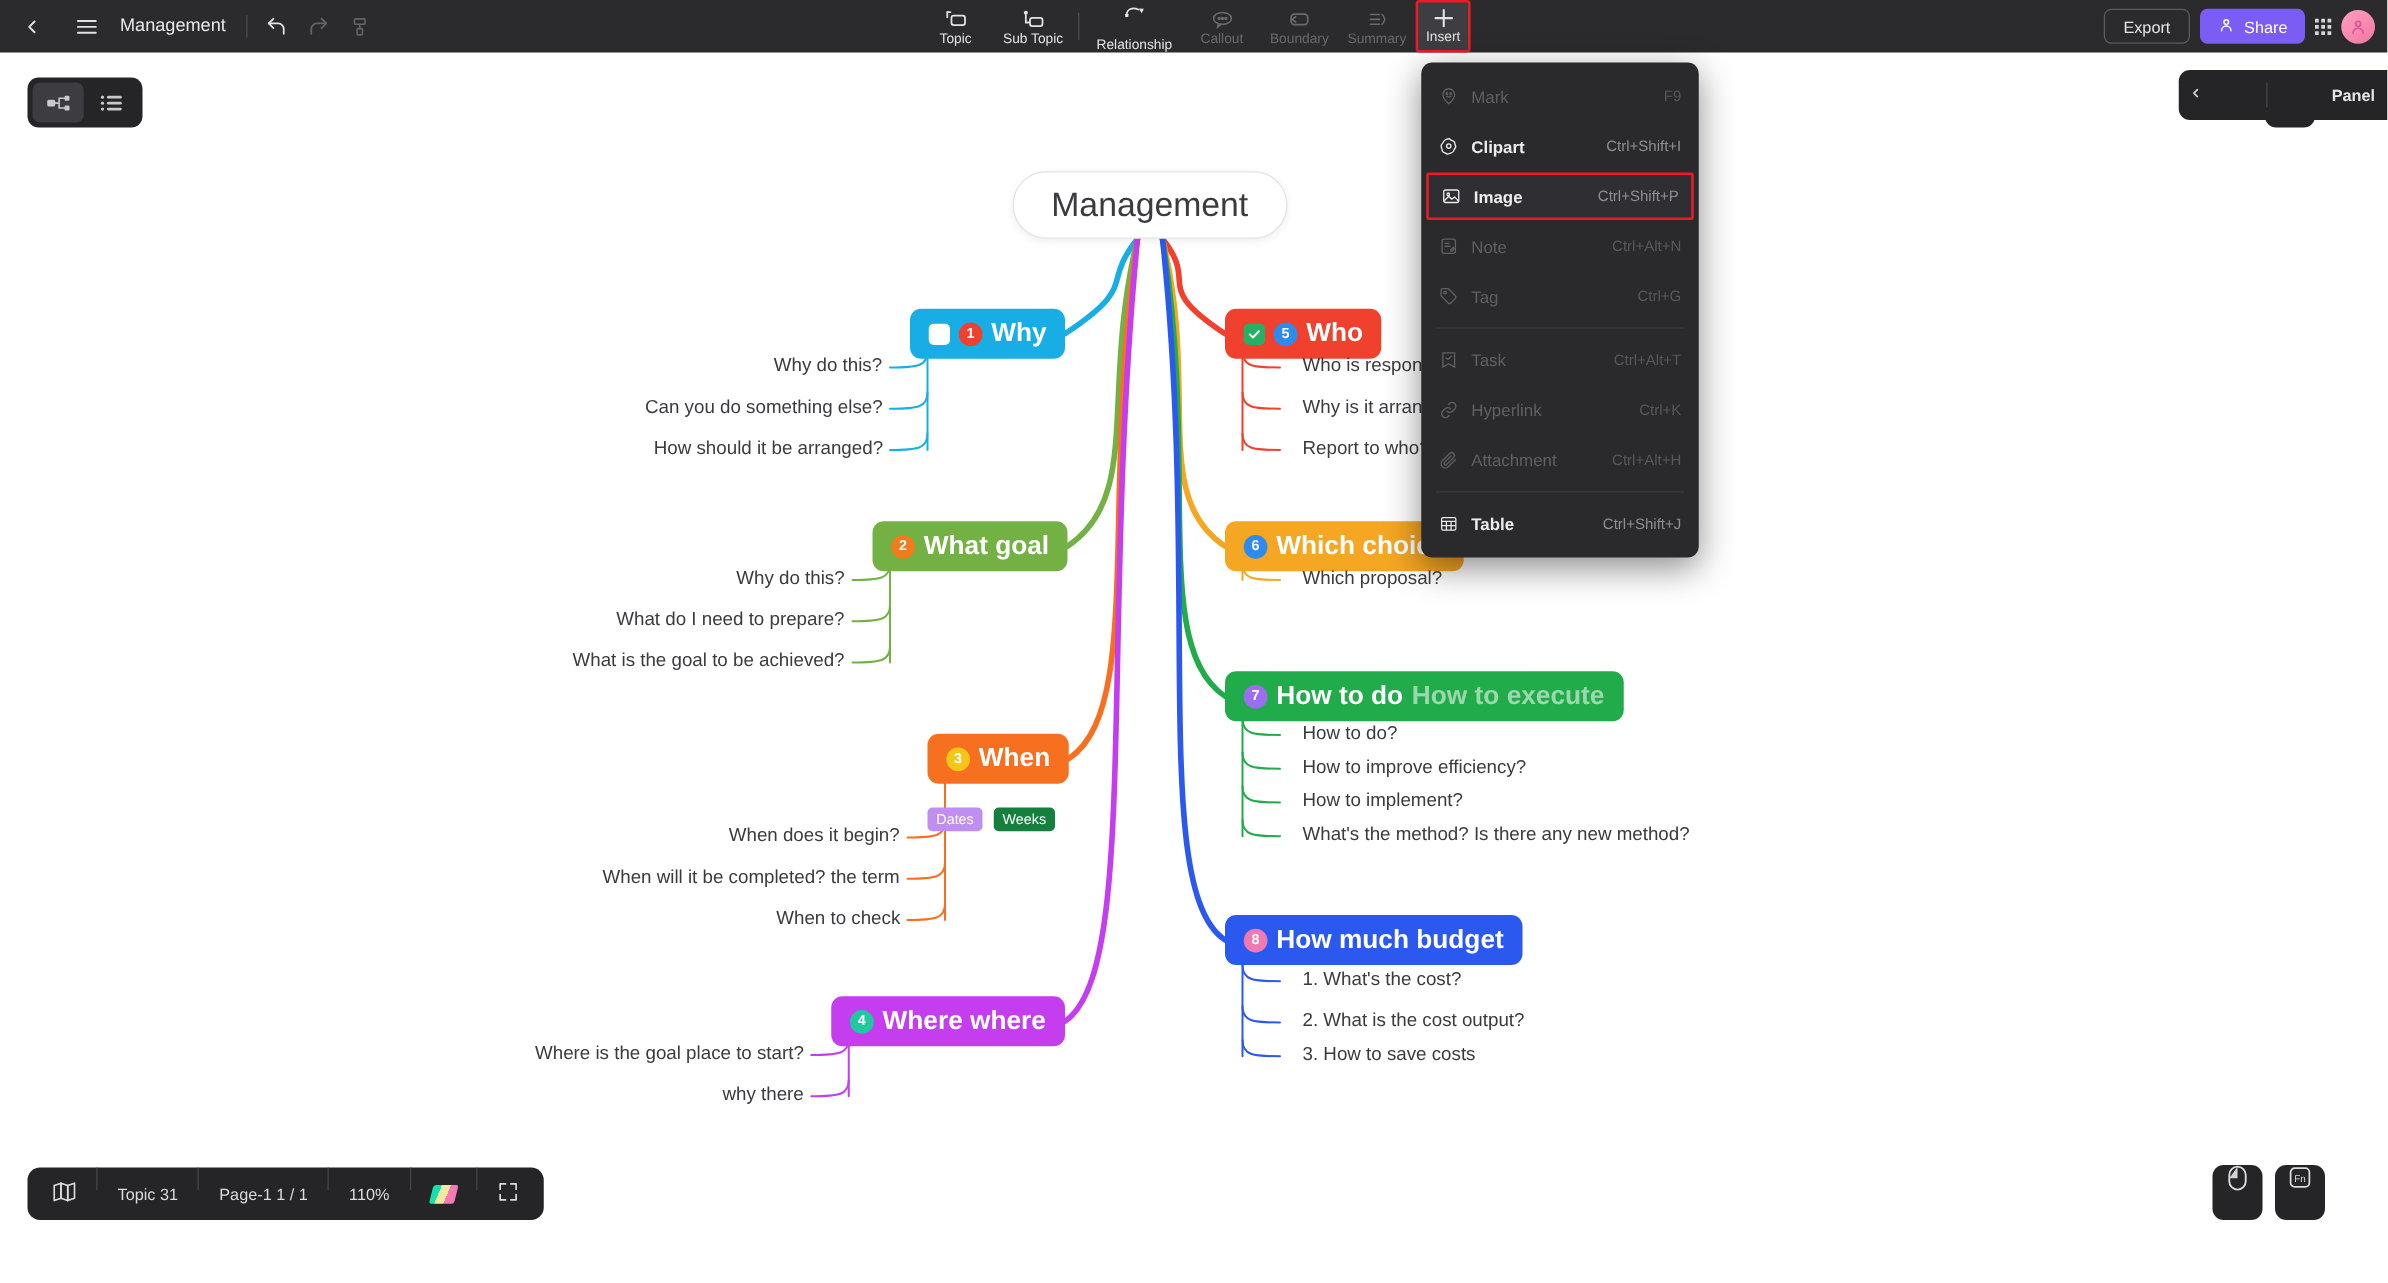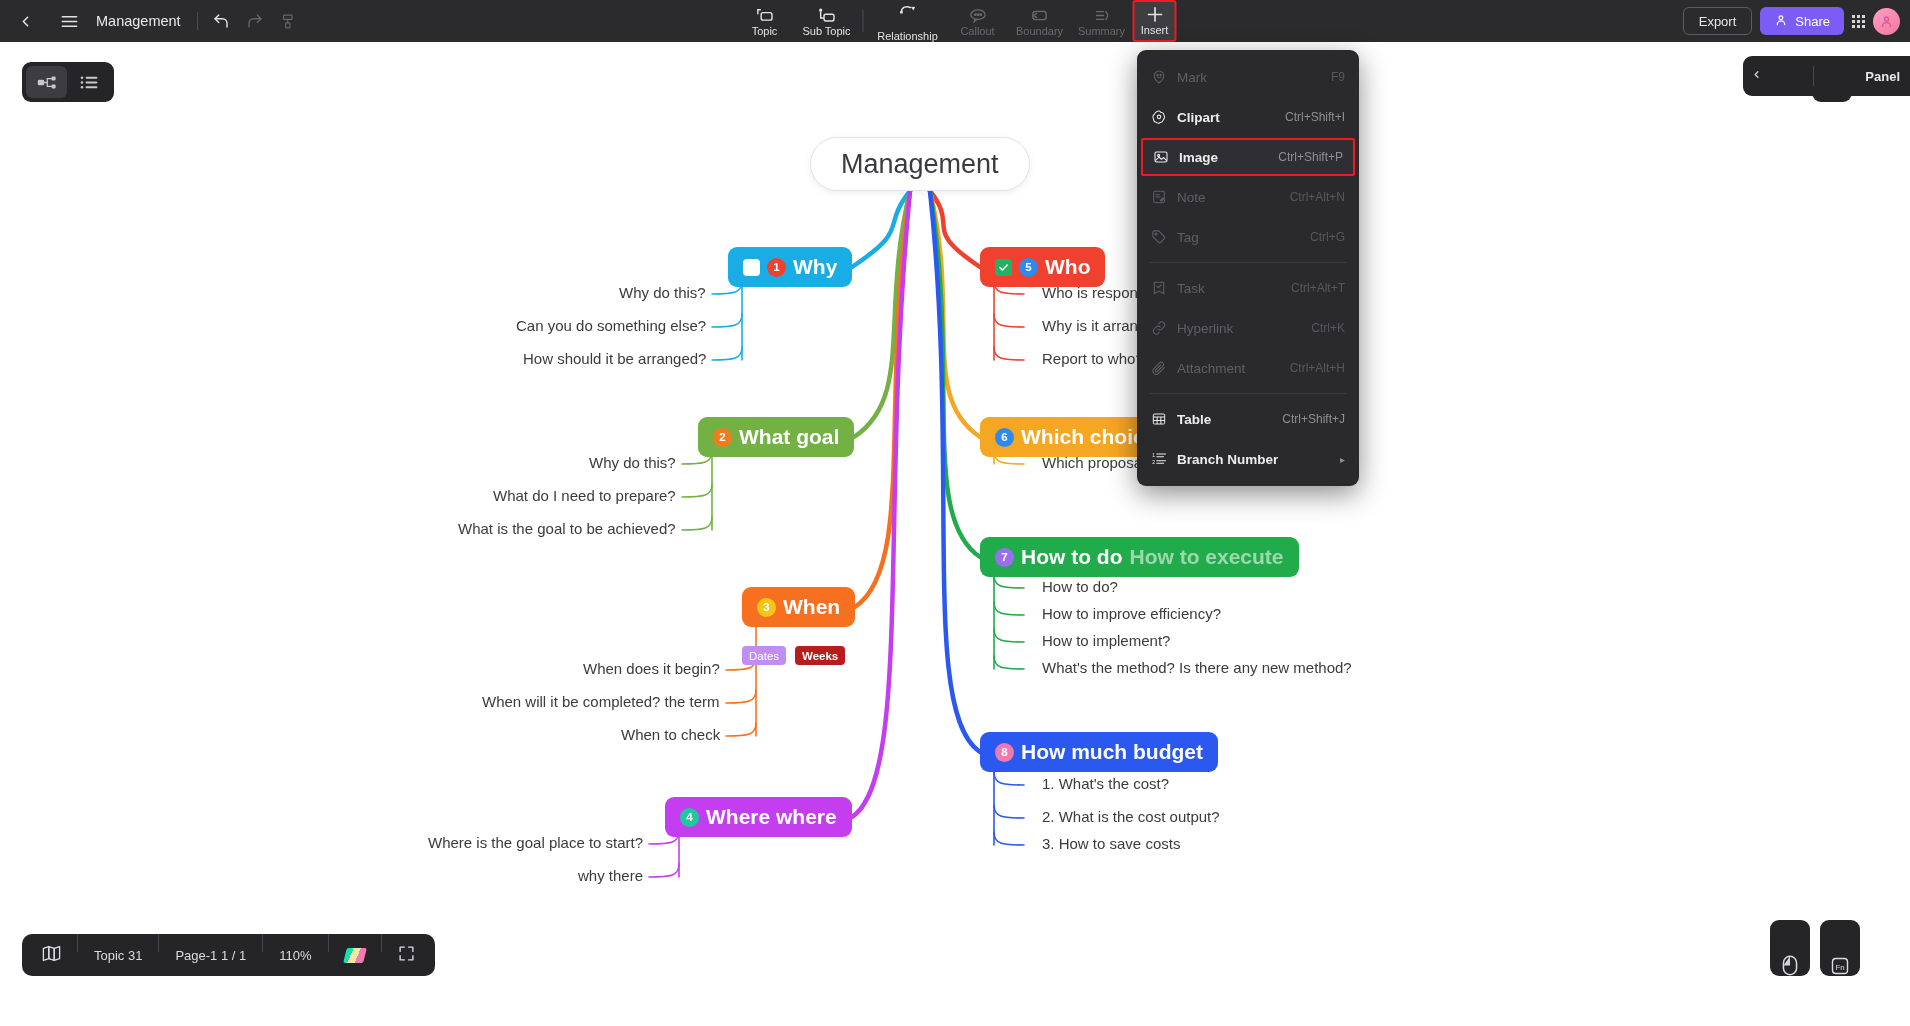--- a/index.html
+++ b/index.html
@@ -165,22 +165,22 @@
     color: #dcdce0; font-size: 13px; z-index: 30; padding: 0 4px;
   }
   .sb-cell { padding: 0 16px; display: flex; align-items: center; gap: 7px; cursor: pointer; height: 42px; }
   .sb-div { width: 1px; height: 18px; background: #45454a; }
   .theme-swatch {
     width: 20px; height: 15px; cursor: pointer;
     background: linear-gradient(100deg,#17e0b0 0 30%,#f0e9a0 30% 62%,#f47ab6 62% 100%);
     transform: skewX(-14deg); border-radius: 2px;
   }
   .fab {
-    position: absolute; width: 40px; height: 56px; bottom: 50px;
-    background: #252528; border-radius: 9px; display: flex; align-items: flex-end;
+    position: absolute; width: 40px; height: 44px; bottom: 50px;
+    background: #252528; border-radius: 9px; display: flex; align-items: flex-start;
     justify-content: center; color: #dcdce0; cursor: pointer; z-index: 30;
   }
 </style>
 </head>
 <body>
 
 <div id="app">
 
   <div class="canvas">
     <svg id="wires" width="1910" height="984">
@@ -245,21 +245,21 @@
         <div class="leaf" style="top: 445px; left: 493px; visibility: visible;">What do I need to prepare?</div>
         <div class="leaf" style="top: 478px; left: 458px; visibility: visible;">What is the goal to be achieved?</div>
         <div class="node main" style="left: 742px; top: 545px; background: rgb(247, 112, 31);">
           <span class="badge" style="background: rgb(245, 197, 24);">3</span>
           <span>When</span>
         </div>
         <div class="leaf" style="top: 618px; left: 583px; visibility: visible;">When does it begin?</div>
         <div class="leaf" style="top: 651px; left: 482px; visibility: visible;">When will it be completed? the term</div>
         <div class="leaf" style="top: 684px; left: 621px; visibility: visible;">When to check</div>
         <div class="tag" style="background: rgb(192, 142, 240); left: 742px; top: 604px;">Dates</div>
-        <div class="tag" style="background: #b91c1c; left: 795px; top: 604px; font-weight: bold;">Weeks</div>
+        <div class="tag" style="background: #15803d; left: 795px; top: 604px;">Weeks</div>
         <div class="node main" style="left: 665px; top: 755px; background: rgb(196, 62, 240);">
           <span class="badge" style="background: rgb(31, 201, 160);">4</span>
           <span>Where where</span>
         </div>
         <div class="leaf" style="top: 792px; left: 428px; visibility: visible;">Where is the goal place to start?</div>
         <div class="leaf" style="top: 825px; left: 578px; visibility: visible;">why there</div>
         <div class="node main" style="left: 980px; top: 205px; background: rgb(240, 64, 46);">
           <span class="chk on">
             <svg width="11" height="11" viewBox="0 0 24 24" fill="none" stroke="#fff" stroke-width="3.4" stroke-linecap="round" stroke-linejoin="round">
               <polyline points="4 12 9.5 17.5 20 6.5"></polyline>
@@ -526,31 +526,20 @@
       <div class="mi-divider"></div>
       <div class="mi">
         <span class="mi-ic">
           <svg width="16" height="16" viewBox="0 0 24 24" fill="none" stroke="currentColor" stroke-width="1.5">
             <rect x="3.5" y="4.5" width="17" height="15" rx="1.6"></rect>
             <path d="M3.5 9h17M3.5 14.3h17M9.2 9v10.5M14.8 9v10.5"></path>
           </svg>
         </span>
         <span class="mi-lb">Table</span>
         <span class="mi-sc">Ctrl+Shift+J</span>
-      </div>
-      <div class="mi">
-        <span class="mi-ic">
-          <svg width="17" height="16" viewBox="0 0 24 24" fill="none" stroke="currentColor" stroke-width="1.6" stroke-linecap="round">
-            <text x="1" y="9.5" font-size="7.5" font-family="Liberation Sans" fill="currentColor" stroke="none">1</text>
-            <text x="1" y="19.5" font-size="7.5" font-family="Liberation Sans" fill="currentColor" stroke="none">2</text>
-            <path d="M8 4.5h13M8 8.5h10M8 14.5h13M8 18.5h10"></path>
-          </svg>
-        </span>
-        <span class="mi-lb">Branch Number</span>
-        <span class="caret-r">▸</span>
       </div>
     </div>
 
   <div class="view-toggle">
     <div class="vt-btn active">
       <svg width="19" height="15" viewBox="0 0 24 18" fill="none" stroke="currentColor" stroke-width="1.6">
         <rect x="1" y="5.5" width="8" height="7" rx="1.6" fill="currentColor" stroke="none"></rect>
         <path d="M9 9h4M13 9V4h6M13 9v5h6" stroke-linecap="round"></path>
         <rect x="18.5" y="1.5" width="5" height="5" rx="1.2" fill="currentColor" stroke="none"></rect>
         <rect x="18.5" y="11.5" width="5" height="5" rx="1.2" fill="currentColor" stroke="none"></rect>

